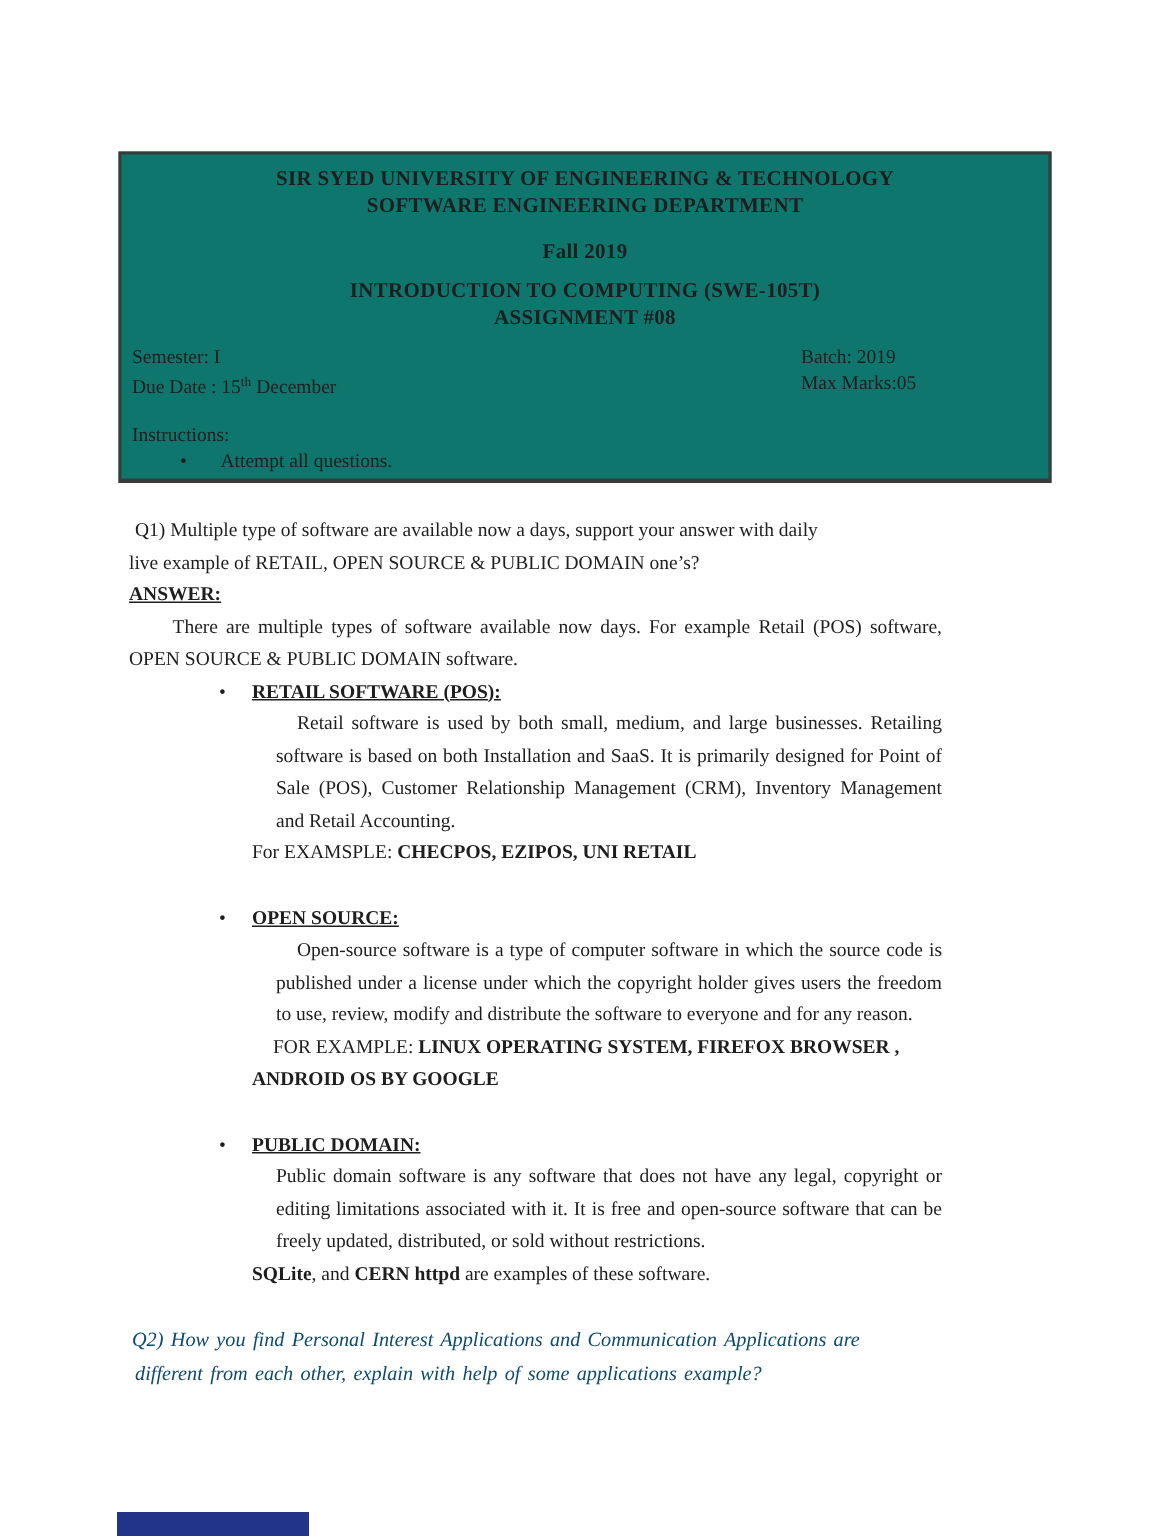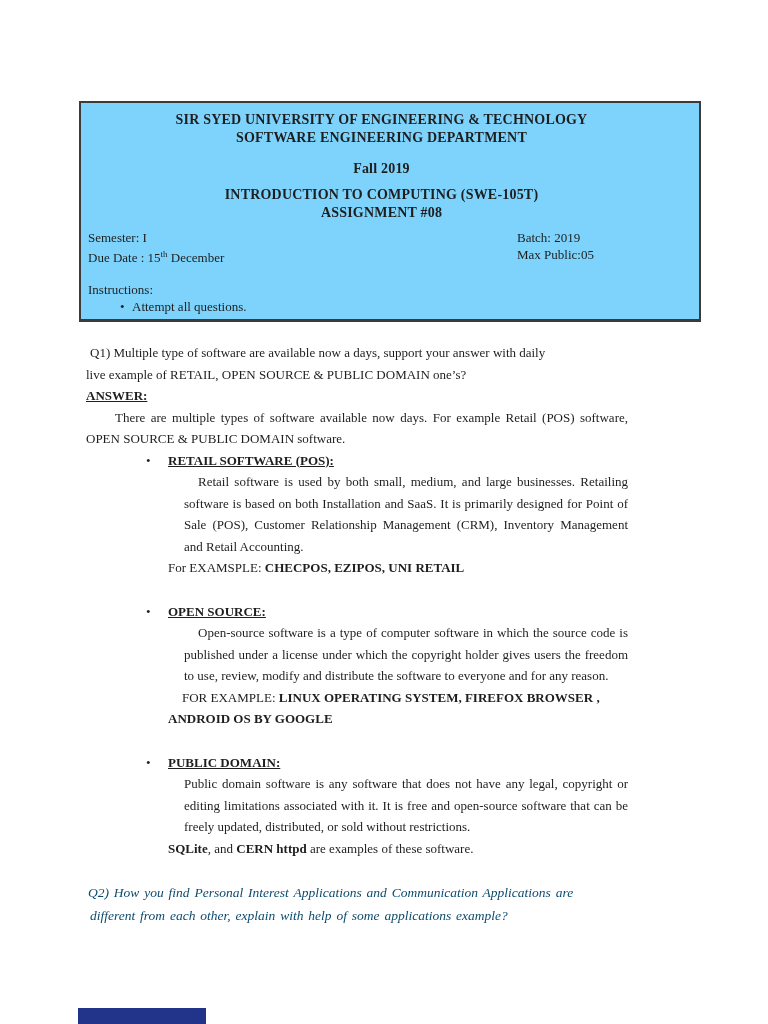--- a/index.html
+++ b/index.html
@@ -4,36 +4,36 @@
 <style>
   html, body { margin:0; padding:0; }
   body {
     width:768px; height:1024px; background:#ffffff; position:relative;
     font-family:"Liberation Serif", serif; color:#1e1e1e; overflow:hidden;
   }
   
   .header-box {
     box-sizing:border-box; position:absolute; left:79px; top:101px; width:622px;
     border:2px solid #3b3b3b; border-bottom-width:3px;
-    padding:8px 24px 4px 7px; background:#7dd3fc;
+    padding:8px 7px 4px 7px; background:#0f766e;
   }
   .hb-center { text-align:center; font-weight:bold; }
   .hb-line { font-size:14px; line-height:18px; letter-spacing:0.2px; }
   .hb-term { margin-top:13px; }
   .hb-course { margin-top:8px; }
   .meta-row { display:flex; font-size:13px; line-height:17px; }
   .meta-row.first { margin-top:7px;align-items:flex-end; }
   .meta-left { flex:1 1 auto; }
   .meta-right { width:158px; flex:0 0 auto;margin-left:15px; }
   sup { font-size:9px; }
   .instructions-label { margin-top:15px; font-size:13px; line-height:17px; }
   .instr-item { display:flex; font-size:13px; line-height:17px; }
   .instr-dot { width:12px; margin-left:32px; flex:0 0 auto; }
   .dot::before { content:"\2022"; }
-  .instr-text { }
+  .instr-text { margin-left:15px; }
   
   .content {
     position:absolute; left:86px; top:342px; width:542px;
     font-size:13px; line-height:21.5px;
   }
   .qline1 { padding-left:4px; }
   .answer-label { font-weight:bold; text-decoration:underline; }
   .intro { text-indent:29px; text-align:justify; }
   .bullet-group { }
   .bullet-group.spaced { margin-top:22px; }
@@ -66,21 +66,21 @@
     <div class="hb-center hb-line hb-term">Fall 2019</div>
     <div class="hb-center hb-line hb-course">INTRODUCTION TO COMPUTING (SWE-105T)</div>
     <div class="hb-center hb-line">ASSIGNMENT #08</div>
 
     <div class="meta-row first">
       <div class="meta-left">Semester: I</div>
       <div class="meta-right">Batch: 2019</div>
     </div>
     <div class="meta-row">
       <div class="meta-left"><span>Due Date : 15</span><sup>th</sup><span> December</span></div>
-      <div class="meta-right">Max Public:05</div>
+      <div class="meta-right">Max Marks:05</div>
     </div>
 
     <div class="instructions-label">Instructions:</div>
     <div class="instr-item">
       <span class="instr-dot dot"></span>
       <span class="instr-text">Attempt all questions.</span>
     </div>
   </div>
 
   <div class="content">

